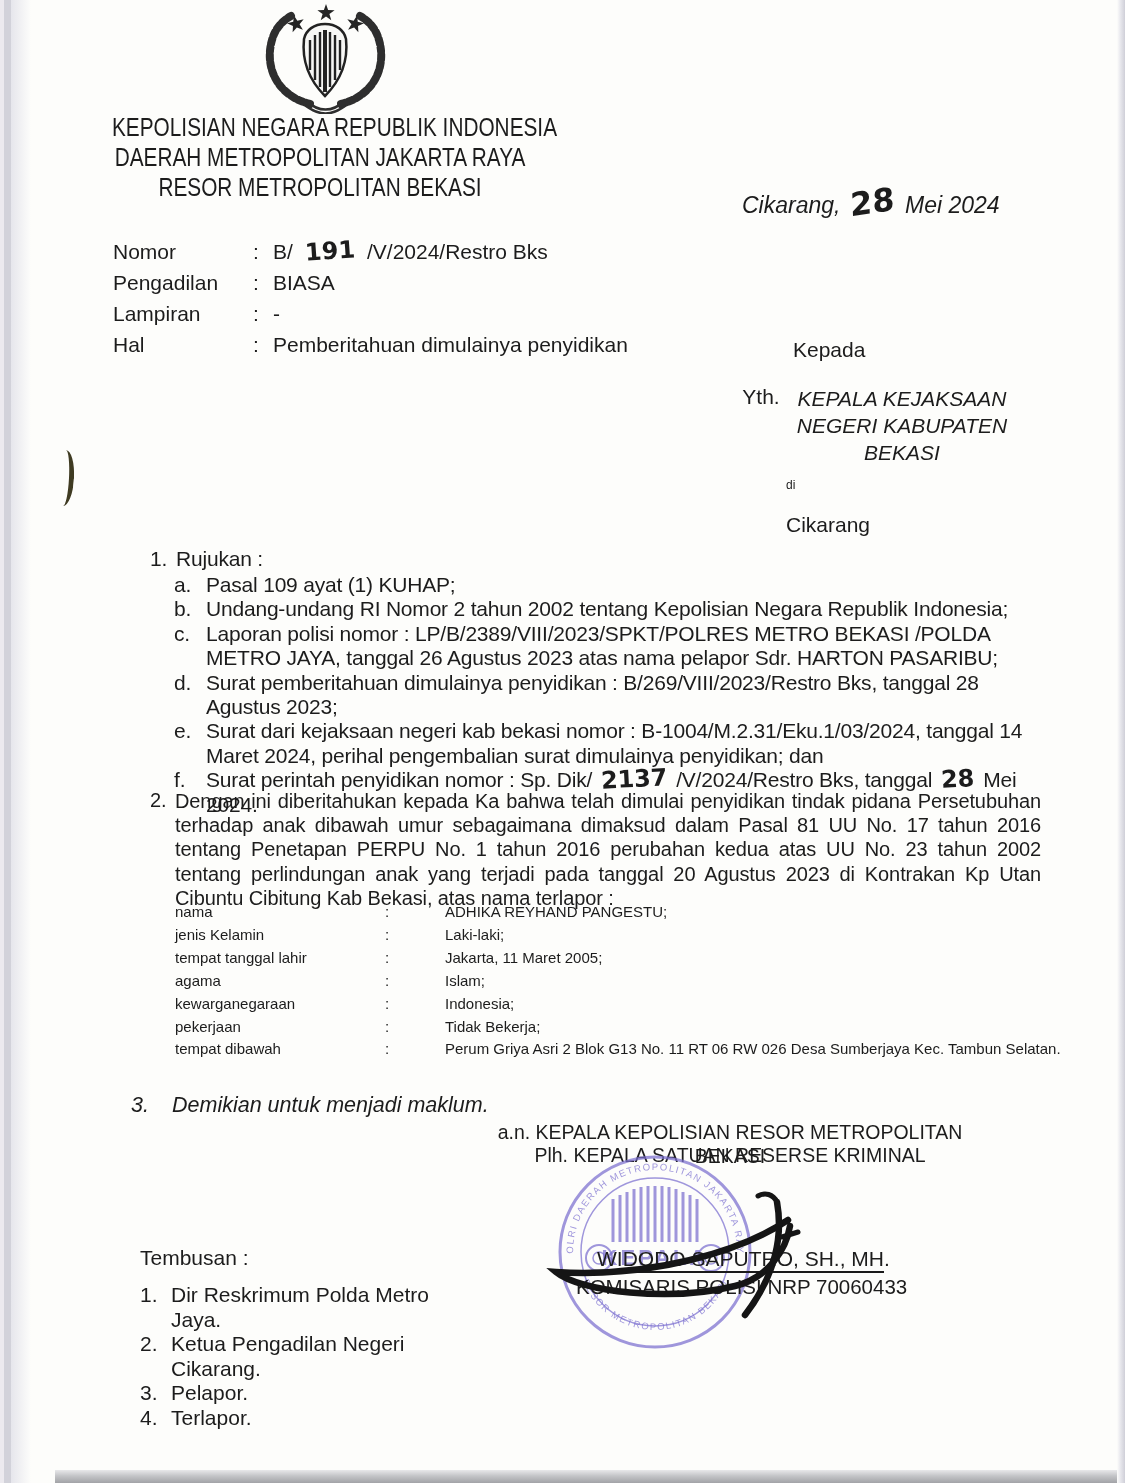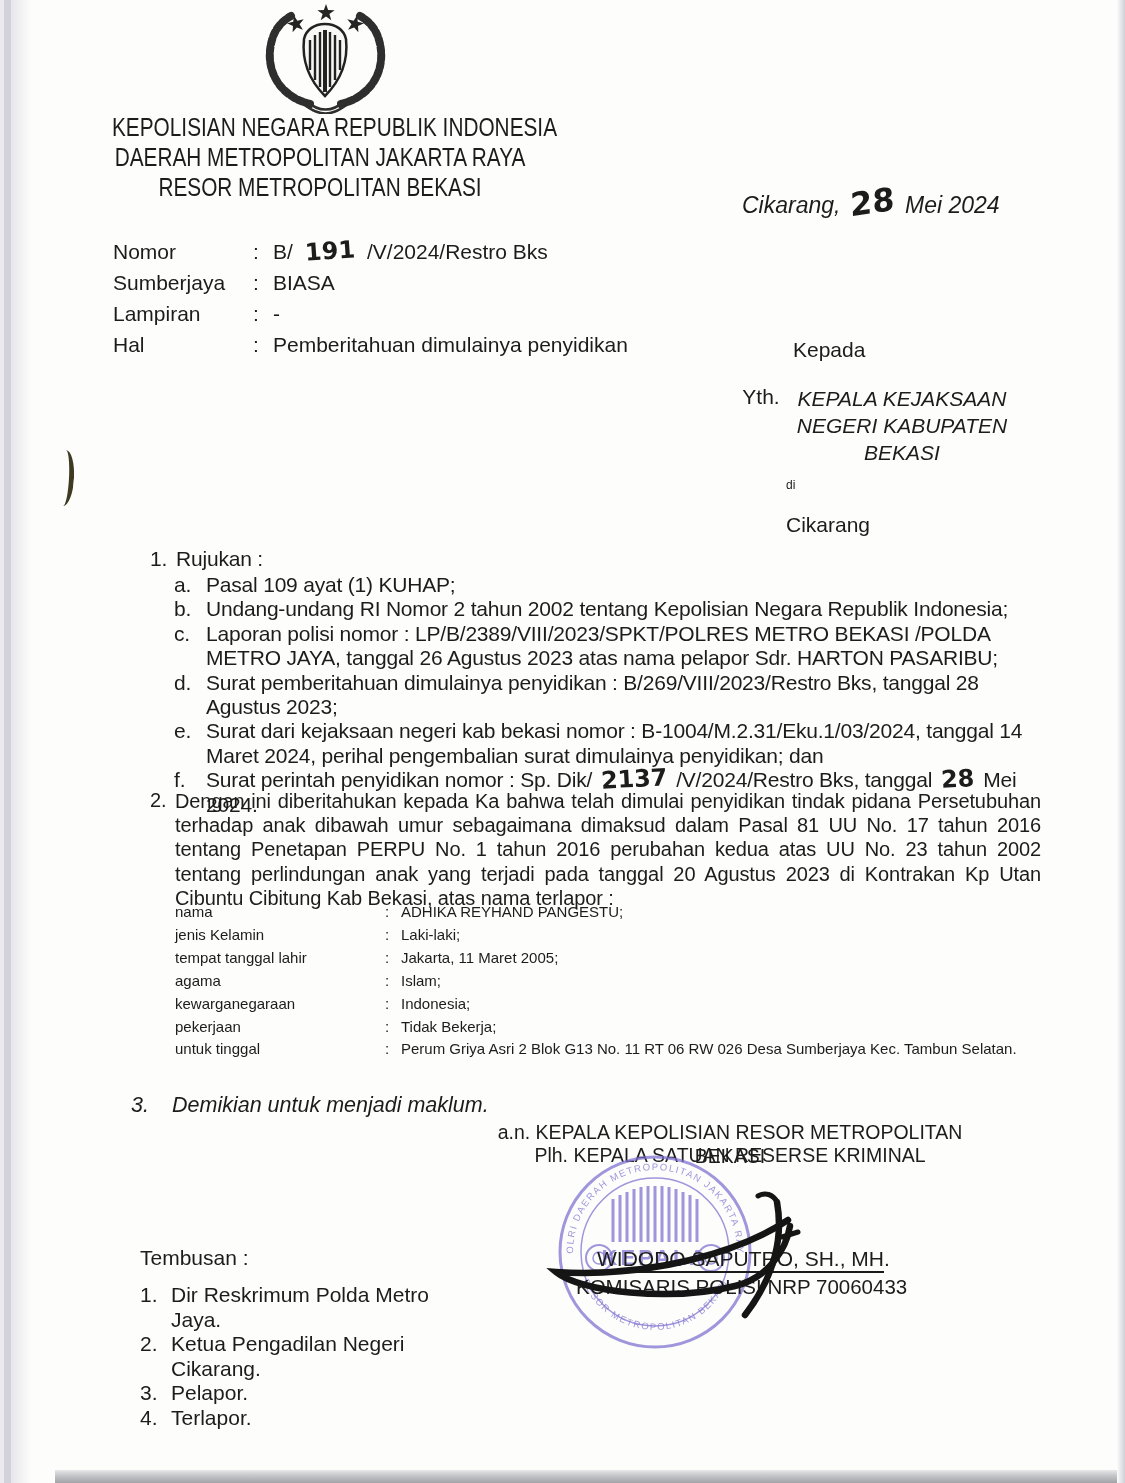--- a/index.html
+++ b/index.html
@@ -50,21 +50,21 @@
   .ruj-letter{position:absolute;left:0;top:0;}
   .hw-f{font-size:24px;transform:rotate(-3deg);margin:0 9px;line-height:14px;}
   .item2{position:absolute;left:150px;top:789px;width:890px;font-size:20px;letter-spacing:-0.1px;}
   .item2-num{position:absolute;left:0;top:0;}
   .item2-text{margin-left:25px;width:866px;text-align:justify;line-height:24.2px;}
   
   .details{position:absolute;left:175px;top:901px;font-size:15px;}
   .det-row{display:flex;align-items:baseline;line-height:22.9px;}
   .det-label{width:210px;flex:0 0 auto;}
   .det-colon{width:16px;flex:0 0 auto;}
-  .det-value{width:625px;}
+  .det-value{width:625px;margin-left:44px;}
   .item3{position:absolute;left:131px;top:1093px;display:flex;font-size:21.5px;}
   .item3-num{width:41px;flex:0 0 auto;font-style:italic;}
   .item3-text{font-style:italic;}
   
   .an-line{position:absolute;left:455px;top:1120px;width:550px;text-align:center;font-size:20.5px;transform:scaleX(0.95);}
   .plh-line{position:absolute;left:455px;top:1143px;width:550px;text-align:center;font-size:20.5px;transform:scaleX(0.95);}
   .sig-name{position:absolute;left:597px;top:1247px;font-size:21px;z-index:4;}
   .sig-underline{position:absolute;left:594px;top:1271px;width:290px;border-top:2.5px solid #1a1a1a;z-index:4;}
   .sig-rank{position:absolute;left:576px;top:1275px;font-size:20.5px;z-index:4;}
   .stamp-svg{position:absolute;left:555px;top:1152px;z-index:2;}
@@ -129,21 +129,21 @@
 
   <div class="meta">
     <div class="meta-row">
       <span class="meta-label">Nomor</span>
       <span class="meta-colon">:</span>
       <span class="meta-value">
         <span>B/</span><span class="hw hw-num">191</span><span>/V/2024/Restro Bks</span>
       </span>
     </div>
     <div class="meta-row">
-      <span class="meta-label">Sumberjaya</span>
+      <span class="meta-label">Pengadilan</span>
       <span class="meta-colon">:</span>
       <span class="meta-value">BIASA</span>
     </div>
     <div class="meta-row">
       <span class="meta-label">Lampiran</span>
       <span class="meta-colon">:</span>
       <span class="meta-value">-</span>
     </div>
     <div class="meta-row">
       <span class="meta-label">Hal</span>
@@ -223,21 +223,21 @@
       <span class="det-label">kewarganegaraan</span>
       <span class="det-colon">:</span>
       <span class="det-value">Indonesia;</span>
     </div>
     <div class="det-row">
       <span class="det-label">pekerjaan</span>
       <span class="det-colon">:</span>
       <span class="det-value">Tidak Bekerja;</span>
     </div>
     <div class="det-row">
-      <span class="det-label">untuk tinggal</span>
+      <span class="det-label">tempat dibawah</span>
       <span class="det-colon">:</span>
       <span class="det-value">Perum Griya Asri 2 Blok G13 No. 11 RT 06 RW 026 Desa Sumberjaya Kec. Tambun Selatan.</span>
     </div>
   </div>
 
   <div class="item3">
     <span class="item3-num">3.</span>
     <span class="item3-text">Demikian untuk menjadi maklum.</span>
   </div>
 

